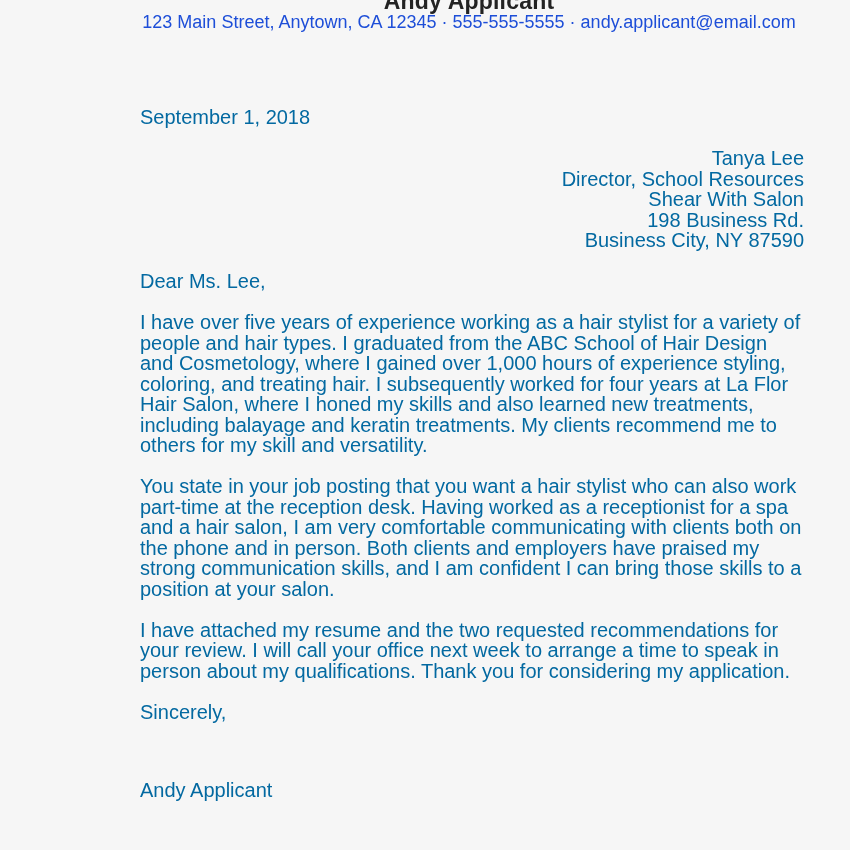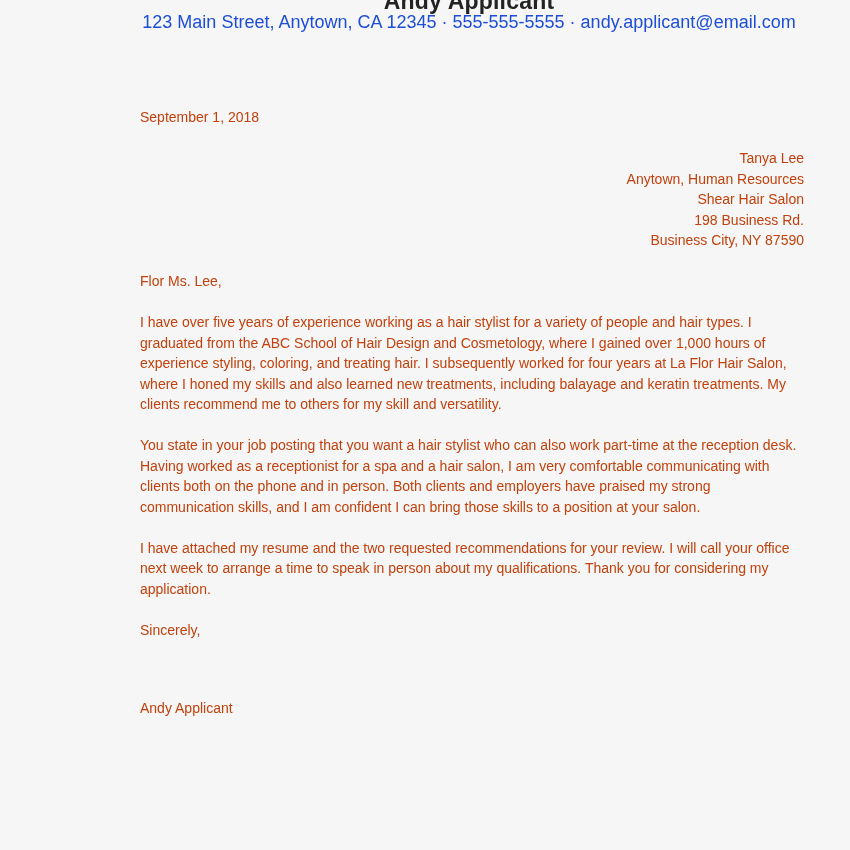--- a/index.html
+++ b/index.html
@@ -34,23 +34,23 @@
     letter-spacing: 0.2px;
   }
   .contact-line {
     font-size: 18px;
     line-height: 16px;
     margin-top: 0;
     color: #1d4ed8;
   }
   .letter-body {
     margin: 0 90px 0 96px;
-    font-size: 14px;
+    font-size: 20px;
     line-height: 20.5px;
-    color: #c2410c;
+    color: #0369a1;
   }
   .date-line {
     margin-top: 77px;
   }
   .recipient-block {
     margin-top: 20.5px;
     text-align: right;
   }
   .recipient-line {
     margin: 0;
@@ -77,27 +77,27 @@
     <div class="applicant-name">Andy Applicant</div>
     <div class="contact-line">123 Main Street, Anytown, CA 12345 · 555-555-5555 · andy.applicant@email.com</div>
   </div>
 
   <div class="letter-body">
 
     <div class="date-line">September 1, 2018</div>
 
     <div class="recipient-block">
       <div class="recipient-line">Tanya Lee</div>
-      <div class="recipient-line">Anytown, Human Resources</div>
-      <div class="recipient-line">Shear Hair Salon</div>
+      <div class="recipient-line">Director, School Resources</div>
+      <div class="recipient-line">Shear With Salon</div>
       <div class="recipient-line">198 Business Rd.</div>
       <div class="recipient-line">Business City, NY 87590</div>
     </div>
 
-    <div class="salutation">Flor Ms. Lee,</div>
+    <div class="salutation">Dear Ms. Lee,</div>
 
 
     <p class="para">I have over five years of experience working as a hair stylist for a variety of people and hair types. I graduated from the ABC School of Hair Design and Cosmetology, where I gained over 1,000 hours of experience styling, coloring, and treating hair. I subsequently worked for four years at La Flor Hair Salon, where I honed my skills and also learned new treatments, including balayage and keratin treatments. My clients recommend me to others for my skill and versatility.</p>
 
     <p class="para">You state in your job posting that you want a hair stylist who can also work part-time at the reception desk. Having worked as a receptionist for a spa and a hair salon, I am very comfortable communicating with clients both on the phone and in person. Both clients and employers have praised my strong communication skills, and I am confident I can bring those skills to a position at your salon.</p>
 
     <p class="para">I have attached my resume and the two requested recommendations for your review. I will call your office next week to arrange a time to speak in person about my qualifications. Thank you for considering my application.</p>
 
     <div class="closing">Sincerely,</div>
 

